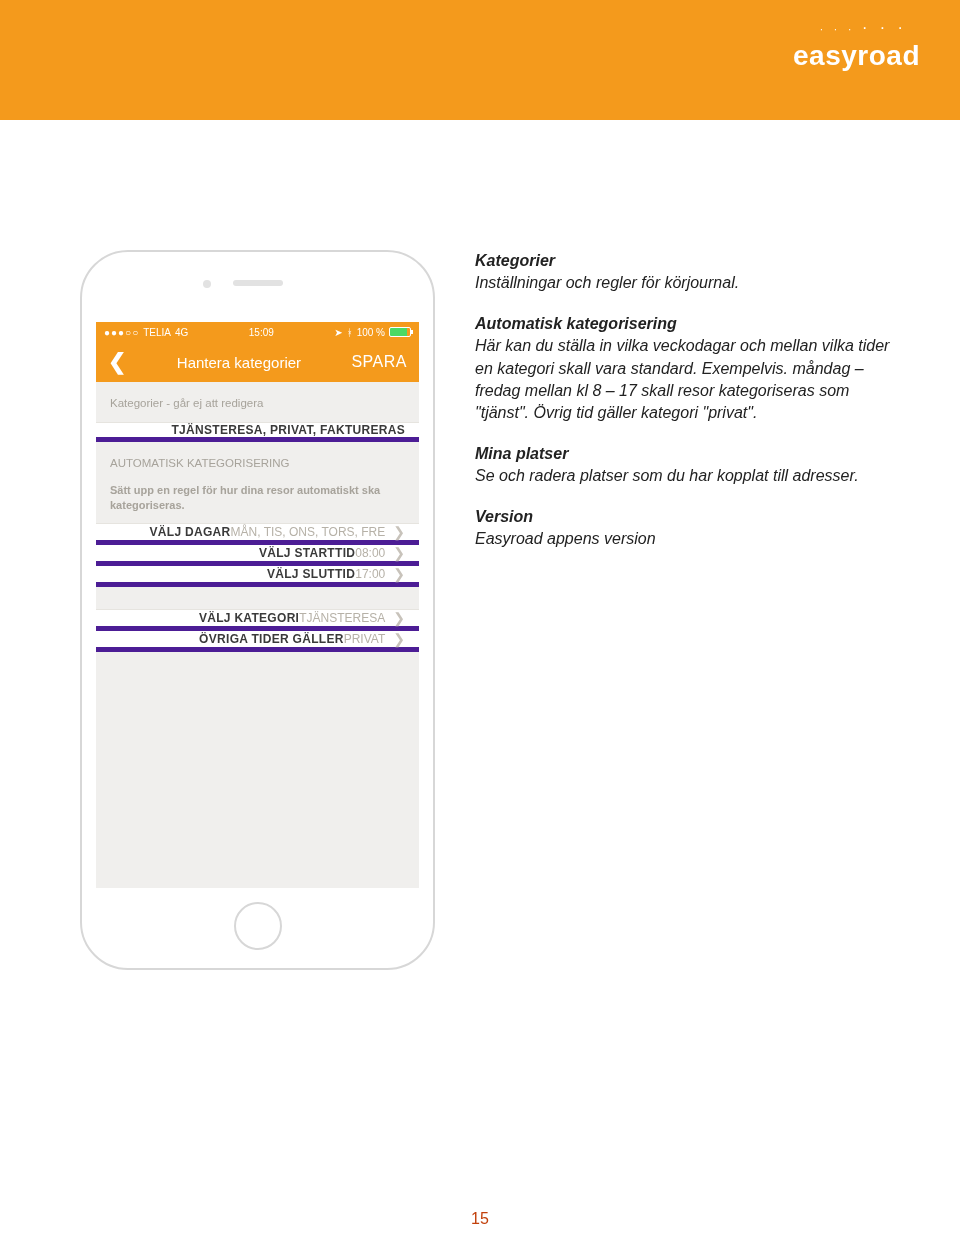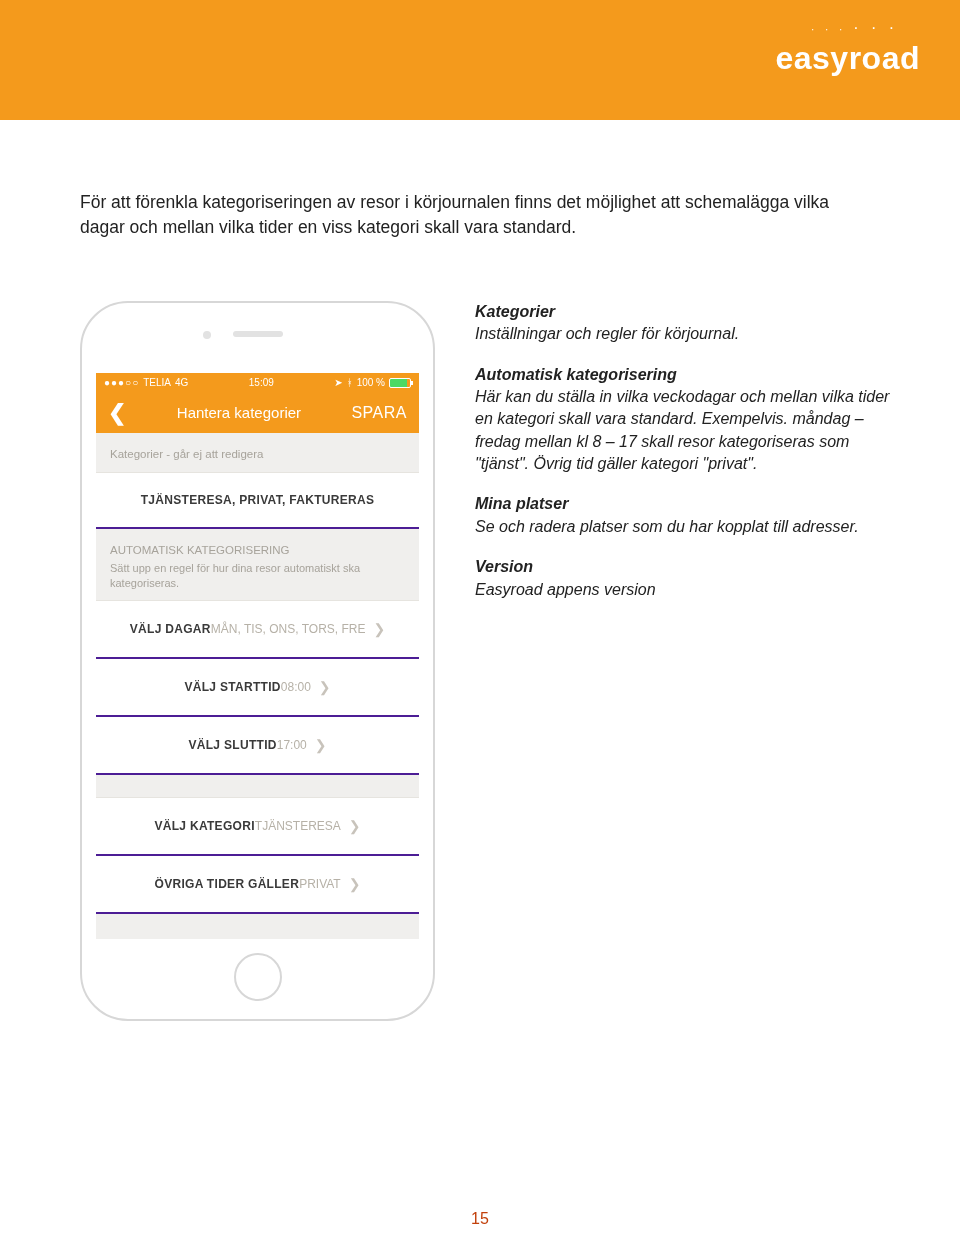--- a/index.html
+++ b/index.html
@@ -26,21 +26,21 @@
   }
   .logo-dots {
     font-size: 10px;
     letter-spacing: 4px;
     line-height: 1;
     margin-bottom: 4px;
     white-space: pre;
   }
   .logo-dots .big { font-size: 16px; }
   .logo-text {
-    font-size: 32px;
+    font-size: 28px;
     font-weight: bold;
     letter-spacing: 0.5px;
     font-family: Arial, sans-serif;
   }
   .content {
     padding: 70px 70px 0 80px;
   }
   .intro {
     font-size: 17.5px;
     line-height: 1.45;
@@ -146,29 +146,30 @@
   .section-label {
     padding: 14px 14px 10px 14px;
     color: #a7a39b;
     font-size: 11.5px;
     line-height: 1.35;
   }
   .section-label .sub {
     display: block;
     font-size: 11px;
     color: #a7a39b;
-    margin-top: 2px;
+    margin-top: 12px;
+    font-weight: bold;
   }
   .row {
     background: #fff;
     border-top: 1px solid #e6e4df;
-    border-bottom: 2px solid #4c1d95;
-    padding: 20px 14px;
+    border-bottom: 5px solid #4c1d95;
+    padding: 0 14px;
     display: flex;
-    justify-content: center;
+    justify-content: flex-end;
     align-items: center;
     font-size: 12px;
   }
   .row + .row { border-top: none; }
   .row-group { margin-bottom: 0; }
   .row .label { color: #3a3a3a; font-weight: 600; letter-spacing: 0.3px; }
   .row .value { color: #b6b1a7; display: flex; align-items: center; gap: 8px; }
   .chev { color: #c8c3bb; font-size: 14px; }
   .gap { height: 22px; }
   
@@ -194,21 +195,20 @@
 <body>
 
 <div class="header-band">
   <div class="logo">
     <div class="logo-dots">  · · · <span class="big">· · ·</span></div>
     <div class="logo-text">easyroad</div>
   </div>
 </div>
 
 <div class="content">
-  <p class="intro">För att förenkla kategoriseringen av resor i körjournalen finns det möjlighet att schemalägga vilka dagar och mellan vilka tider en viss kategori skall vara standard.</p>
 
   <div class="main-row">
 
     <div class="phone">
       <div class="camera"></div>
       <div class="speaker"></div>
       <div class="home-btn"></div>
 
       <div class="screen">
 

